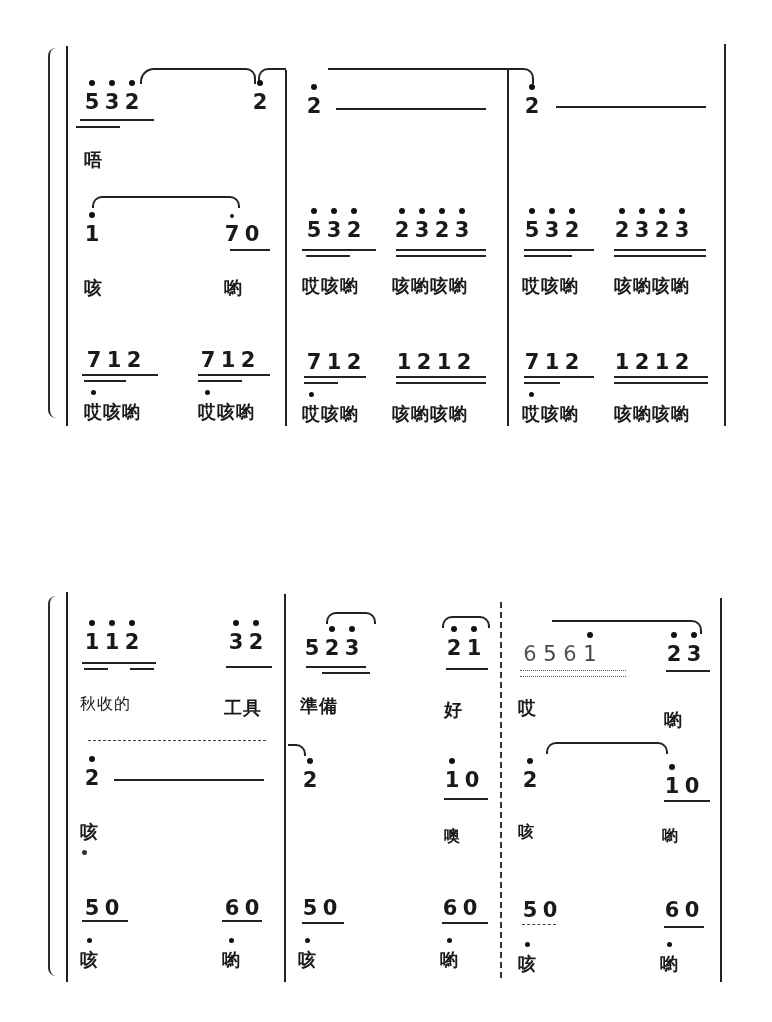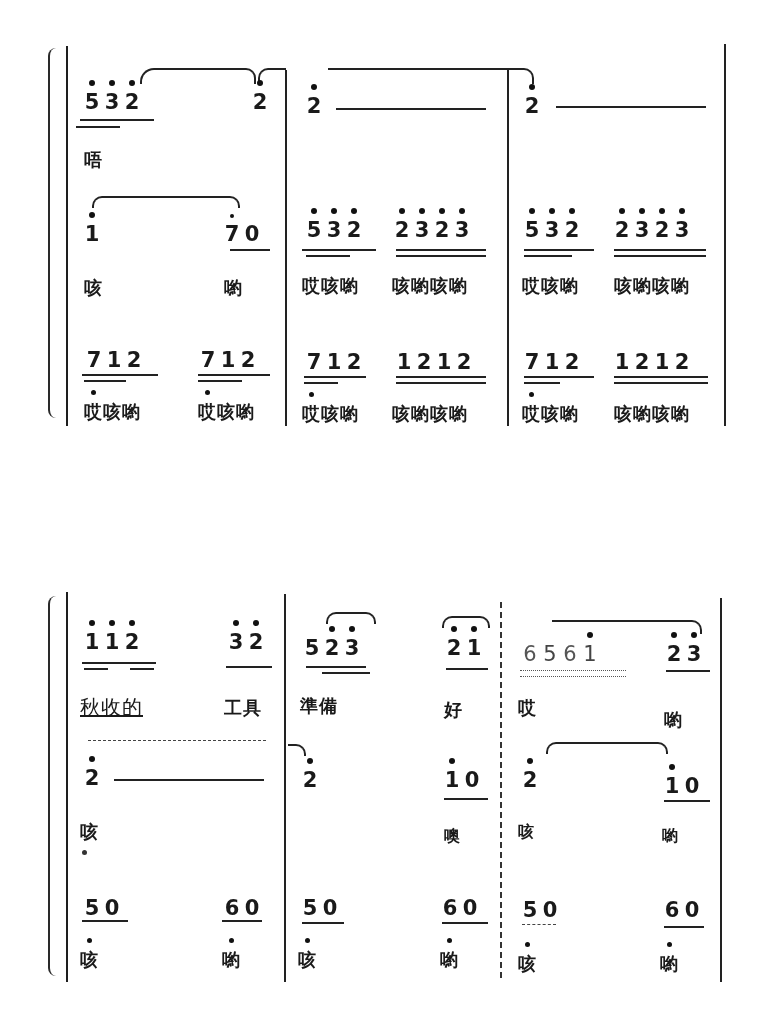--- a/index.html
+++ b/index.html
@@ -174,21 +174,21 @@
     <span class="note"><i class="dot-hi"></i><span>2</span></span>
   </div>
   <div class="underline" style="left:82px;top:662px;width:74px;"></div>
   <div class="underline" style="left:84px;top:668px;width:24px;"></div>
   <div class="underline" style="left:130px;top:668px;width:24px;"></div>
   <div class="note-group" style="left:226px;top:630px;">
     <span class="note"><i class="dot-hi"></i><span>3</span></span>
     <span class="note"><i class="dot-hi"></i><span>2</span></span>
   </div>
   <div class="underline" style="left:226px;top:666px;width:46px;"></div>
-  <div class="lyric" style="left:80px;top:694px;font-weight:normal;font-size:20px;text-decoration:underline;">秋收的</div>
+  <div class="lyric" style="left:80px;top:694px;font-weight:normal;font-size:16px;">秋收的</div>
   <div class="lyric" style="left:224px;top:696px;">工具</div>
 
   <div class="slur both" style="left:326px;top:612px;width:46px;height:10px;"></div>
   <div class="note-group" style="left:302px;top:636px;">
     <span class="note"><span>5</span></span>
     <span class="note"><i class="dot-hi"></i><span>2</span></span>
     <span class="note"><i class="dot-hi"></i><span>3</span></span>
   </div>
   <div class="underline" style="left:306px;top:666px;width:60px;"></div>
   <div class="underline" style="left:322px;top:672px;width:48px;"></div>

